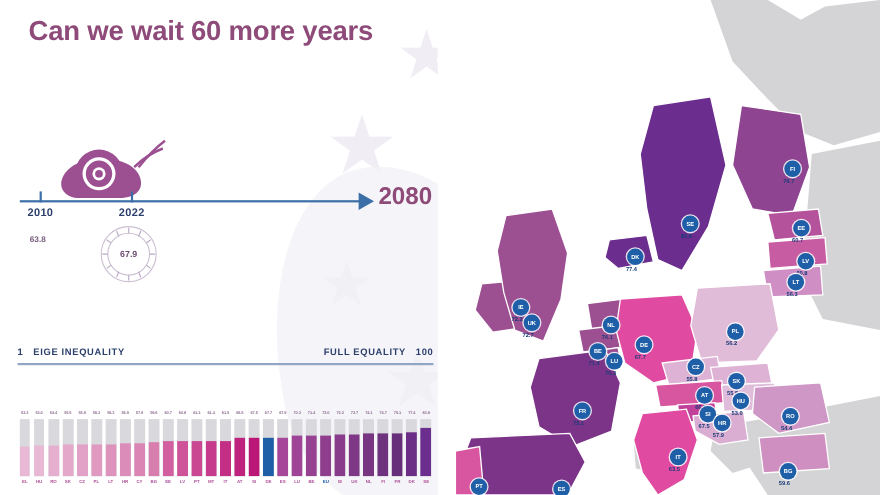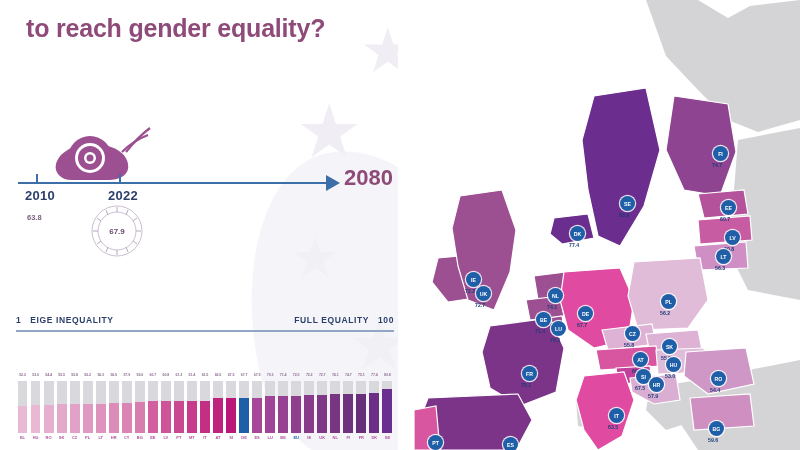--- a/index.html
+++ b/index.html
@@ -42,21 +42,21 @@
   .timeline{position:absolute;left:14px;top:120px;width:390px;height:120px;}
   .snail{position:absolute;left:38px;top:2px;width:105px;height:62px;}
   .tl-line{position:absolute;left:4px;top:62px;width:310px;height:2px;background:#3c6fa8;}
   .tl-arrow{
     position:absolute;left:312px;top:55px;width:0;height:0;
     border-left:14px solid #3c6fa8;border-top:8px solid transparent;border-bottom:8px solid transparent;
   }
   .tick{position:absolute;top:54px;width:2px;height:10px;background:#3c6fa8;}
   .tick-2010{left:22px;}
   .tick-2020{left:105px;}
-  .tl-label{position:absolute;top:68px;font-size:13px;font-weight:bold;color:#2b3f6b;letter-spacing:.3px;}
+  .tl-label{position:absolute;top:68px;font-size:10px;font-weight:bold;color:#2b3f6b;letter-spacing:.3px;}
   .lab-2010{left:11px;}
   .lab-2020{left:94px;}
   .tl-val{position:absolute;top:93px;font-size:7.5px;font-weight:bold;color:#7a5f80;}
   .val-2010{left:13px;}
   .tl-note{
     position:absolute;left:108px;top:38px;font-size:9px;font-weight:bold;
     color:#2b3f6b;letter-spacing:.1px;
   }
   .tl-2080{
     position:absolute;left:330px;top:45px;font-size:22px;font-weight:bold;color:#8e4a78;
@@ -114,21 +114,21 @@
   <span class="star" style="left:296px;top:95px;font-size:74px;">★</span>
   <span class="star" style="left:360px;top:20px;font-size:62px;">★</span>
   <span class="star" style="left:290px;top:230px;font-size:56px;">★</span>
   <span class="star" style="left:348px;top:310px;font-size:70px;">★</span>
 </div>
 <div class="swoosh"></div>
 
 <div class="left">
 
   <div class="headline">
-    <span class="l2">to reach gender equality?</span>
+    <span>Can we wait 60 more years</span>
   </div>
 
   <div class="timeline">
 
     <svg class="snail" viewBox="0 0 105 62">
       <path d="M20 58 C8 58 2 50 4 42 C7 30 22 22 40 22 C60 22 74 30 76 42 C78 54 66 58 56 58 Z" fill="#9c4f91"></path>
       <circle cx="38" cy="36" r="22" fill="#9c4f91"></circle>
       <circle cx="38" cy="36" r="15" fill="#ffffff"></circle>
       <circle cx="38" cy="36" r="12" fill="#9c4f91"></circle>
       <circle cx="38" cy="36" r="6" fill="#ffffff"></circle>

